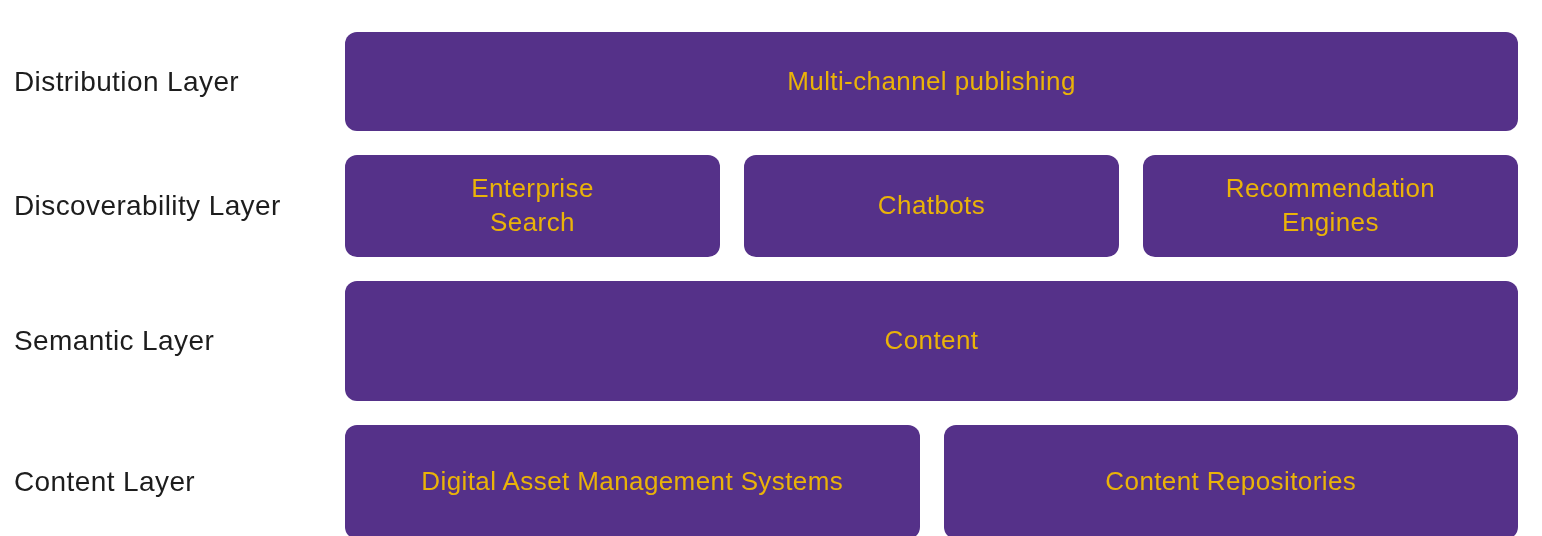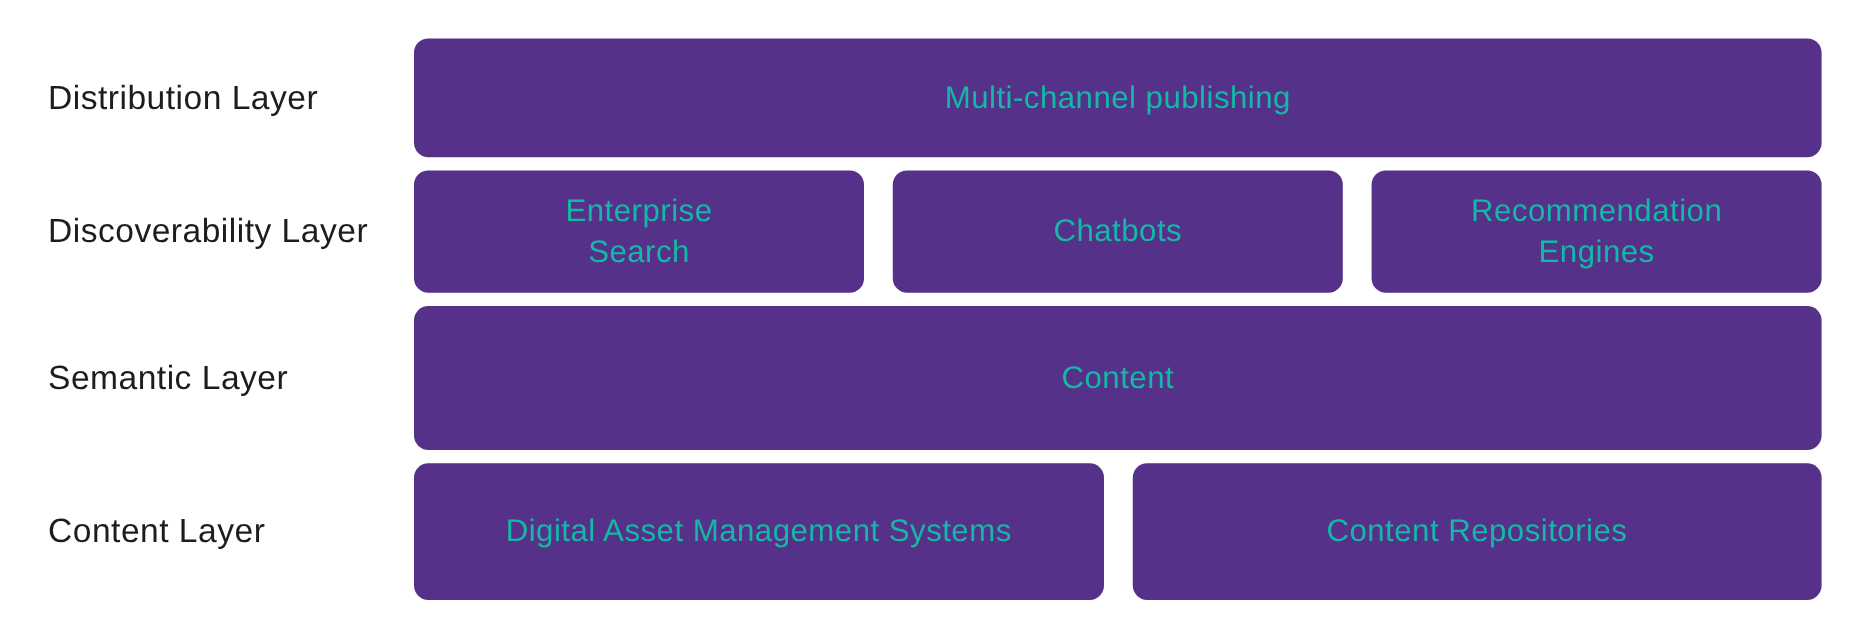--- a/index.html
+++ b/index.html
@@ -14,48 +14,48 @@
     background: #ffffff;
     font-family: "Liberation Sans", sans-serif;
     box-sizing: border-box;
     padding-top: 32px;
     overflow: hidden;
   }
   .row {
     display: flex;
     align-items: stretch;
   }
-  .row + .row { margin-top: 11px; }
+  .row + .row { margin-top: 24px; }
   .row-1 { height: 99px; }
   .row-2 { height: 102px; }
   .row-3 { height: 120px; }
   .row-4 { height: 114px; margin-top: 25px; }
   .label {
     width: 345px;
     box-sizing: border-box;
-    padding-left: 40px;
+    padding-left: 14px;
     display: flex;
     align-items: center;
     font-size: 28px;
     font-weight: 500;
     letter-spacing: 0.4px;
     color: #1d1d1d;
     flex: none;
   }
   .boxes {
     flex: 1;
     display: flex;
     gap: 24px;
     margin-right: 24px;
   }
   .box {
     flex: 1;
     background: #553189;
     border-radius: 12px;
-    color: #14b8a6;
+    color: #eab308;
     display: flex;
     align-items: center;
     justify-content: center;
     text-align: center;
     font-size: 26px;
     font-weight: 400;
     letter-spacing: 0.4px;
     line-height: 1.3;
     white-space: pre-line;
   }

